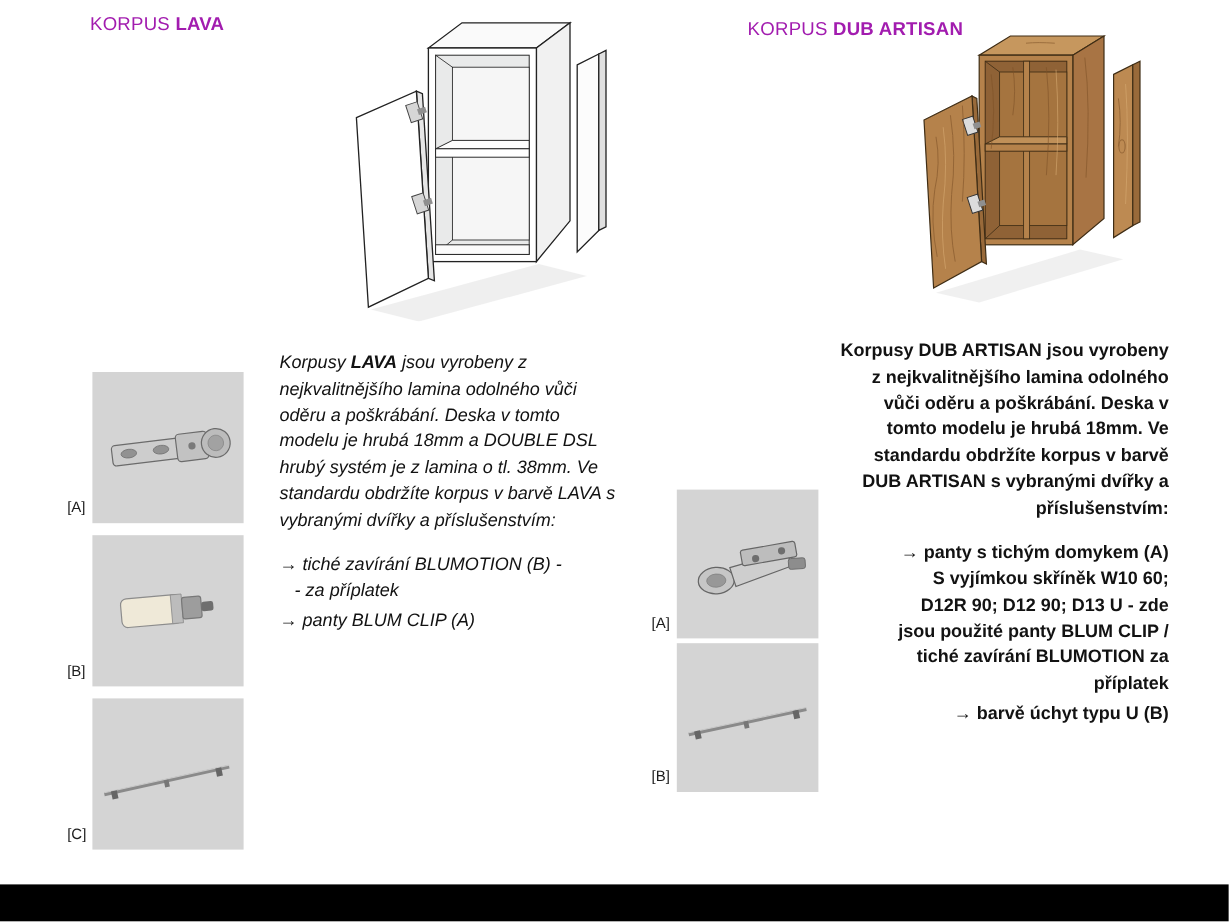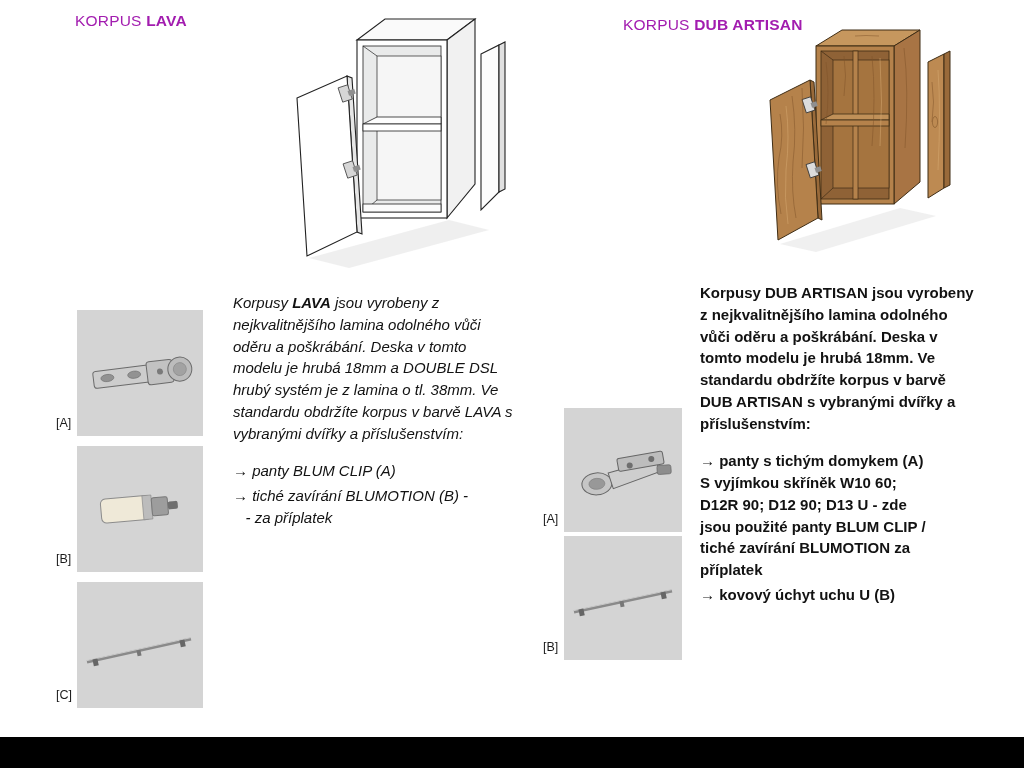--- a/index.html
+++ b/index.html
@@ -11,21 +11,21 @@
     color:#121212;
     overflow:hidden;
   }
   .abs { position:absolute; }
   .title { font-size:15.5px; letter-spacing:.2px; color:#a21caf; }
   .title b { font-weight:bold; }
   .para { font-size:15px; line-height:1.45; }
   .para b { font-weight:bold; }
   .bullets { font-size:15px; line-height:1.45; margin-top:16px; }
   .bullet { white-space:pre-wrap; margin-bottom:3px; }
-  .bold-col .para, .bold-col .bullet { font-weight:bold; }
+  .bold-col .para, .bold-col .bullet { font-weight:bold;text-align:right; }
   .hw-box {
     position:absolute;
     background:var(--panel-gray, #d4d4d4);
   }
   .hw-label { position:absolute; font-size:12.5px; color:#1c1c1c; }
   #bottom-bar {
     position:absolute; left:0; bottom:0; width:100%; height:31px;
     background:var(--bottom-bar, #000);
   }
   svg { display:block; }
@@ -109,23 +109,23 @@
     </g>
   </svg>
 </div>
 <div class="hw-label" style="left:56px; top:688px;">[C]</div>
 
 <div class="abs" style="left:233px; top:292px; width:284px;font-style:italic;">
   <p class="para">
     <span>Korpusy </span><b>LAVA</b><span> jsou vyrobeny z nejkvalitnějšího lamina odolného vůči oděru a poškrábání. Deska v tomto modelu je hrubá 18mm a DOUBLE DSL hrubý systém je z lamina o tl. 38mm. Ve standardu obdržíte korpus v barvě LAVA s vybranými dvířky a příslušenstvím:</span>
   </p>
   <div class="bullets">
-    <div class="bullet">→ panty BLUM CLIP (A)</div>
     <div class="bullet">→ tiché zavírání BLUMOTION (B) -
    - za příplatek</div>
+    <div class="bullet">→ panty BLUM CLIP (A)</div>
   </div>
 </div>
 
 <header class="abs title" style="left:575px; top:16px;margin-left:48px;">
   <span>KORPUS </span><b>DUB ARTISAN</b>
 </header>
 
 <div class="abs" style="left:760px; top:22px; width:212px; height:232px;">
   <svg width="212" height="232" viewBox="0 0 212 232">
     <polygon points="20,222 140,186 176,194 56,230" fill="#e2e2e2" opacity="0.5"></polygon>
@@ -209,17 +209,17 @@
   <p class="para">
     <span>Korpusy </span><b>DUB ARTISAN</b><span> jsou vyrobeny z nejkvalitnějšího lamina odolného vůči oděru a poškrábání. Deska v tomto modelu je hrubá 18mm. Ve standardu obdržíte korpus v barvě DUB ARTISAN s vybranými dvířky a příslušenstvím:</span>
   </p>
   <div class="bullets" style="">
     <div class="bullet">→ panty s tichým domykem (A)
 S vyjímkou skříněk W10 60;
 D12R 90; D12 90; D13 U - zde
 jsou použité panty BLUM CLIP /
 tiché zavírání BLUMOTION za
 příplatek</div>
-    <div class="bullet">→ kovový úchyt uchu U (B)</div>
+    <div class="bullet">→ barvě úchyt typu U (B)</div>
   </div>
 </div>
 
 <div id="bottom-bar"></div>
 
 </body></html>

